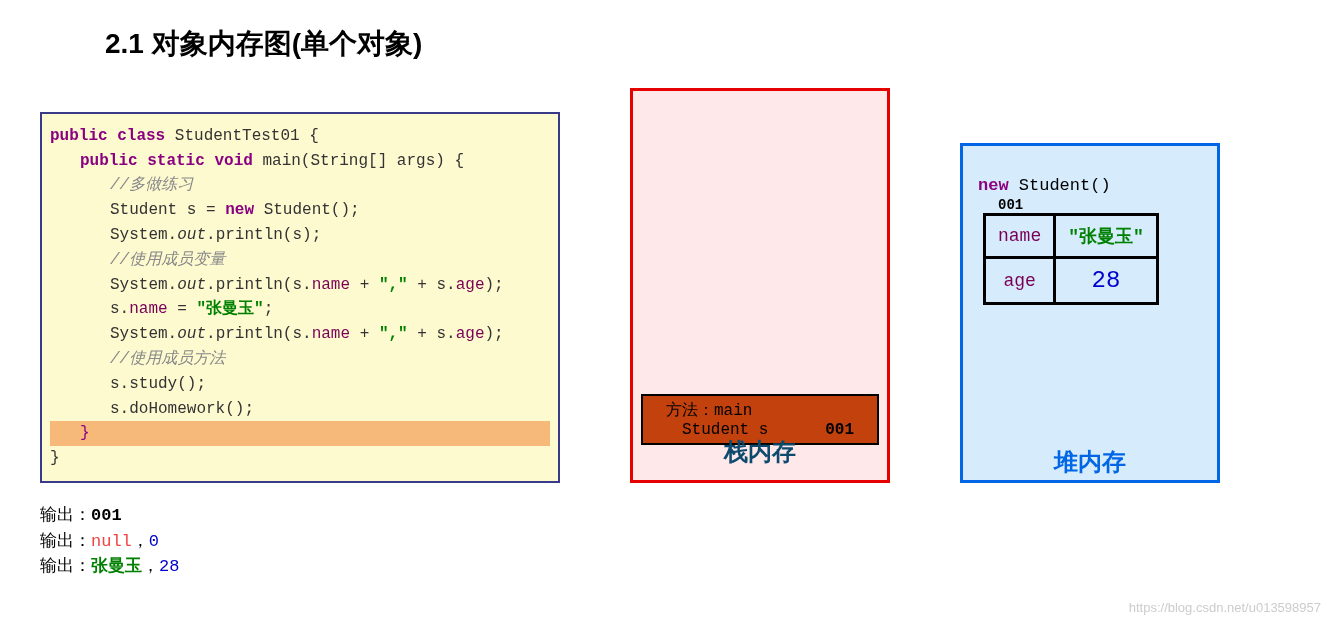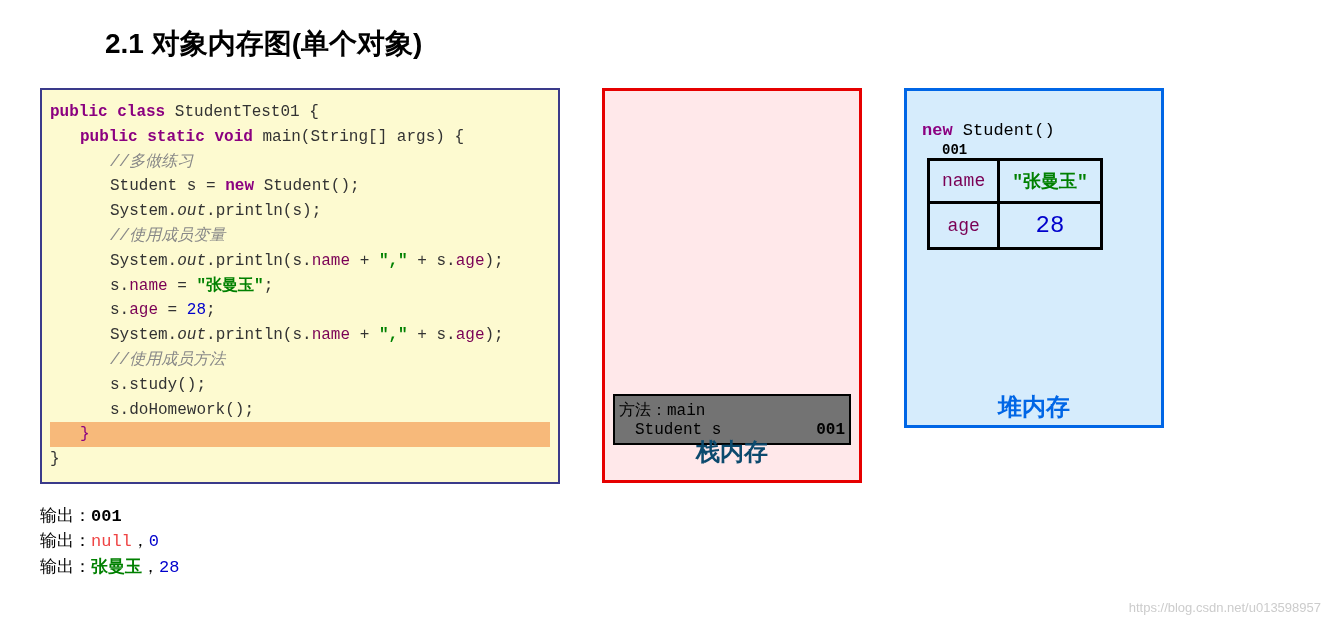--- a/index.html
+++ b/index.html
@@ -1,30 +1,30 @@
 <!DOCTYPE html>
 <html><head>
   <meta charset="utf-8">
   <style>
     * { box-sizing: border-box; margin: 0; padding: 0; }
     body { font-family: "Microsoft YaHei", Arial, sans-serif; background: #fff; width: 1339px; height: 627px; padding: 25px 40px; position: relative; }
     .title { font-size: 28px; font-weight: bold; color: #000; margin-left: 65px; margin-bottom: 25px; }
-    .main-row { display: flex; gap: 42px; align-items: flex-start; }
+    .main-row { display: flex; gap: 70px; align-items: flex-end; }
     .code-box { border: 2px solid #3a3a8a; background: #fdfad0; width: 520px; padding: 10px 8px; font-family: "Courier New", monospace; font-size: 16px; line-height: 1.55; color: #333; }
     .code-box .kw { color: #8b0080; font-weight: bold; }
     .code-box .cm { color: #888; font-style: italic; }
     .code-box .st { color: #008000; font-weight: bold; }
     .code-box .nm { color: #0000cc; }
     .code-box .fn { font-style: italic; }
     .code-box .fld { color: #7a0055; }
     .code-box .hl { display: inline-block; background: #f7b97a; width: 100%; }
     .ind1 { padding-left: 30px; }
     .ind2 { padding-left: 60px; }
     .stack-box { border: 3px solid #e60000; background: #ffe8ea; width: 260px; height: 395px; position: relative; }
-    .stack-frame { position: absolute; bottom: 35px; left: 8px; right: 8px; border: 2px solid #000; background: #737373; padding: 4px 4px; font-family: "Courier New", monospace; font-size: 16px; }
+    .stack-frame { position: absolute; bottom: 35px; left: 8px; right: 8px; border: 2px solid #000; background: #c2410c; padding: 4px 23px; font-family: "Courier New", monospace; font-size: 16px; }
     .stack-label { position: absolute; bottom: 12px; left: 0; right: 0; text-align: center; font-size: 24px; font-weight: bold; color: #0c4a6e; }
     .heap-box { border: 3px solid #0066e6; background: #d6ecfc; width: 260px; height: 340px; position: relative; padding: 30px 15px; }
     .heap-new { font-family: "Courier New", monospace; font-size: 17px; }
     .heap-new .kw { color: #8b0080; font-weight: bold; }
     .heap-addr { font-family: "Courier New", monospace; font-size: 14px; font-weight: bold; margin-left: 20px; margin-top: 2px; }
     .heap-table { border-collapse: collapse; margin-top: 0; margin-left: 5px; }
     .heap-table td { border: 3px solid #000; padding: 8px 12px; font-family: "Courier New", monospace; font-size: 18px; text-align: center; color: #7a0055; }
     .heap-table .val-str { color: #008000; font-weight: bold; }
     .heap-table .val-num { color: #0000cc; font-size: 24px; font-weight: normal; }
     .heap-label { position: absolute; bottom: 2px; left: 0; right: 0; text-align: center; font-size: 24px; font-weight: bold; color: #0066e6; }
@@ -46,21 +46,20 @@
 
   <div class="code-box">
     <div><span class="kw">public class</span><span> StudentTest01 {</span></div>
     <div class="ind1"><span class="kw">public static void</span><span> main(String[] args) {</span></div>
     <div class="ind2"><span class="cm">//多做练习</span></div>
     <div class="ind2"><span>Student s = </span><span class="kw">new</span><span> Student();</span></div>
     <div class="ind2"><span>System.</span><span class="fn">out</span><span>.println(s);</span></div>
     <div class="ind2"><span class="cm">//使用成员变量</span></div>
     <div class="ind2"><span>System.</span><span class="fn">out</span><span>.println(s.</span><span class="fld">name</span><span> + </span><span class="st">","</span><span> + s.</span><span class="fld">age</span><span>);</span></div>
     <div class="ind2"><span>s.</span><span class="fld">name</span><span> = </span><span class="st">"张曼玉"</span><span>;</span></div>
-    <div class="ind2"><span>s.</span><span class="fld">age</span><span> = </span><span class="nm">28</span><span>;</span></div>
     <div class="ind2"><span>System.</span><span class="fn">out</span><span>.println(s.</span><span class="fld">name</span><span> + </span><span class="st">","</span><span> + s.</span><span class="fld">age</span><span>);</span></div>
     <div class="ind2"><span class="cm">//使用成员方法</span></div>
     <div class="ind2"><span>s.study();</span></div>
     <div class="ind2"><span>s.doHomework();</span></div>
     <div class="hl"><span class="ind1" style="color:#8b0080">}</span></div>
     <div><span>}</span></div>
   </div>
 
   <div class="stack-box">
     <div class="stack-frame">

